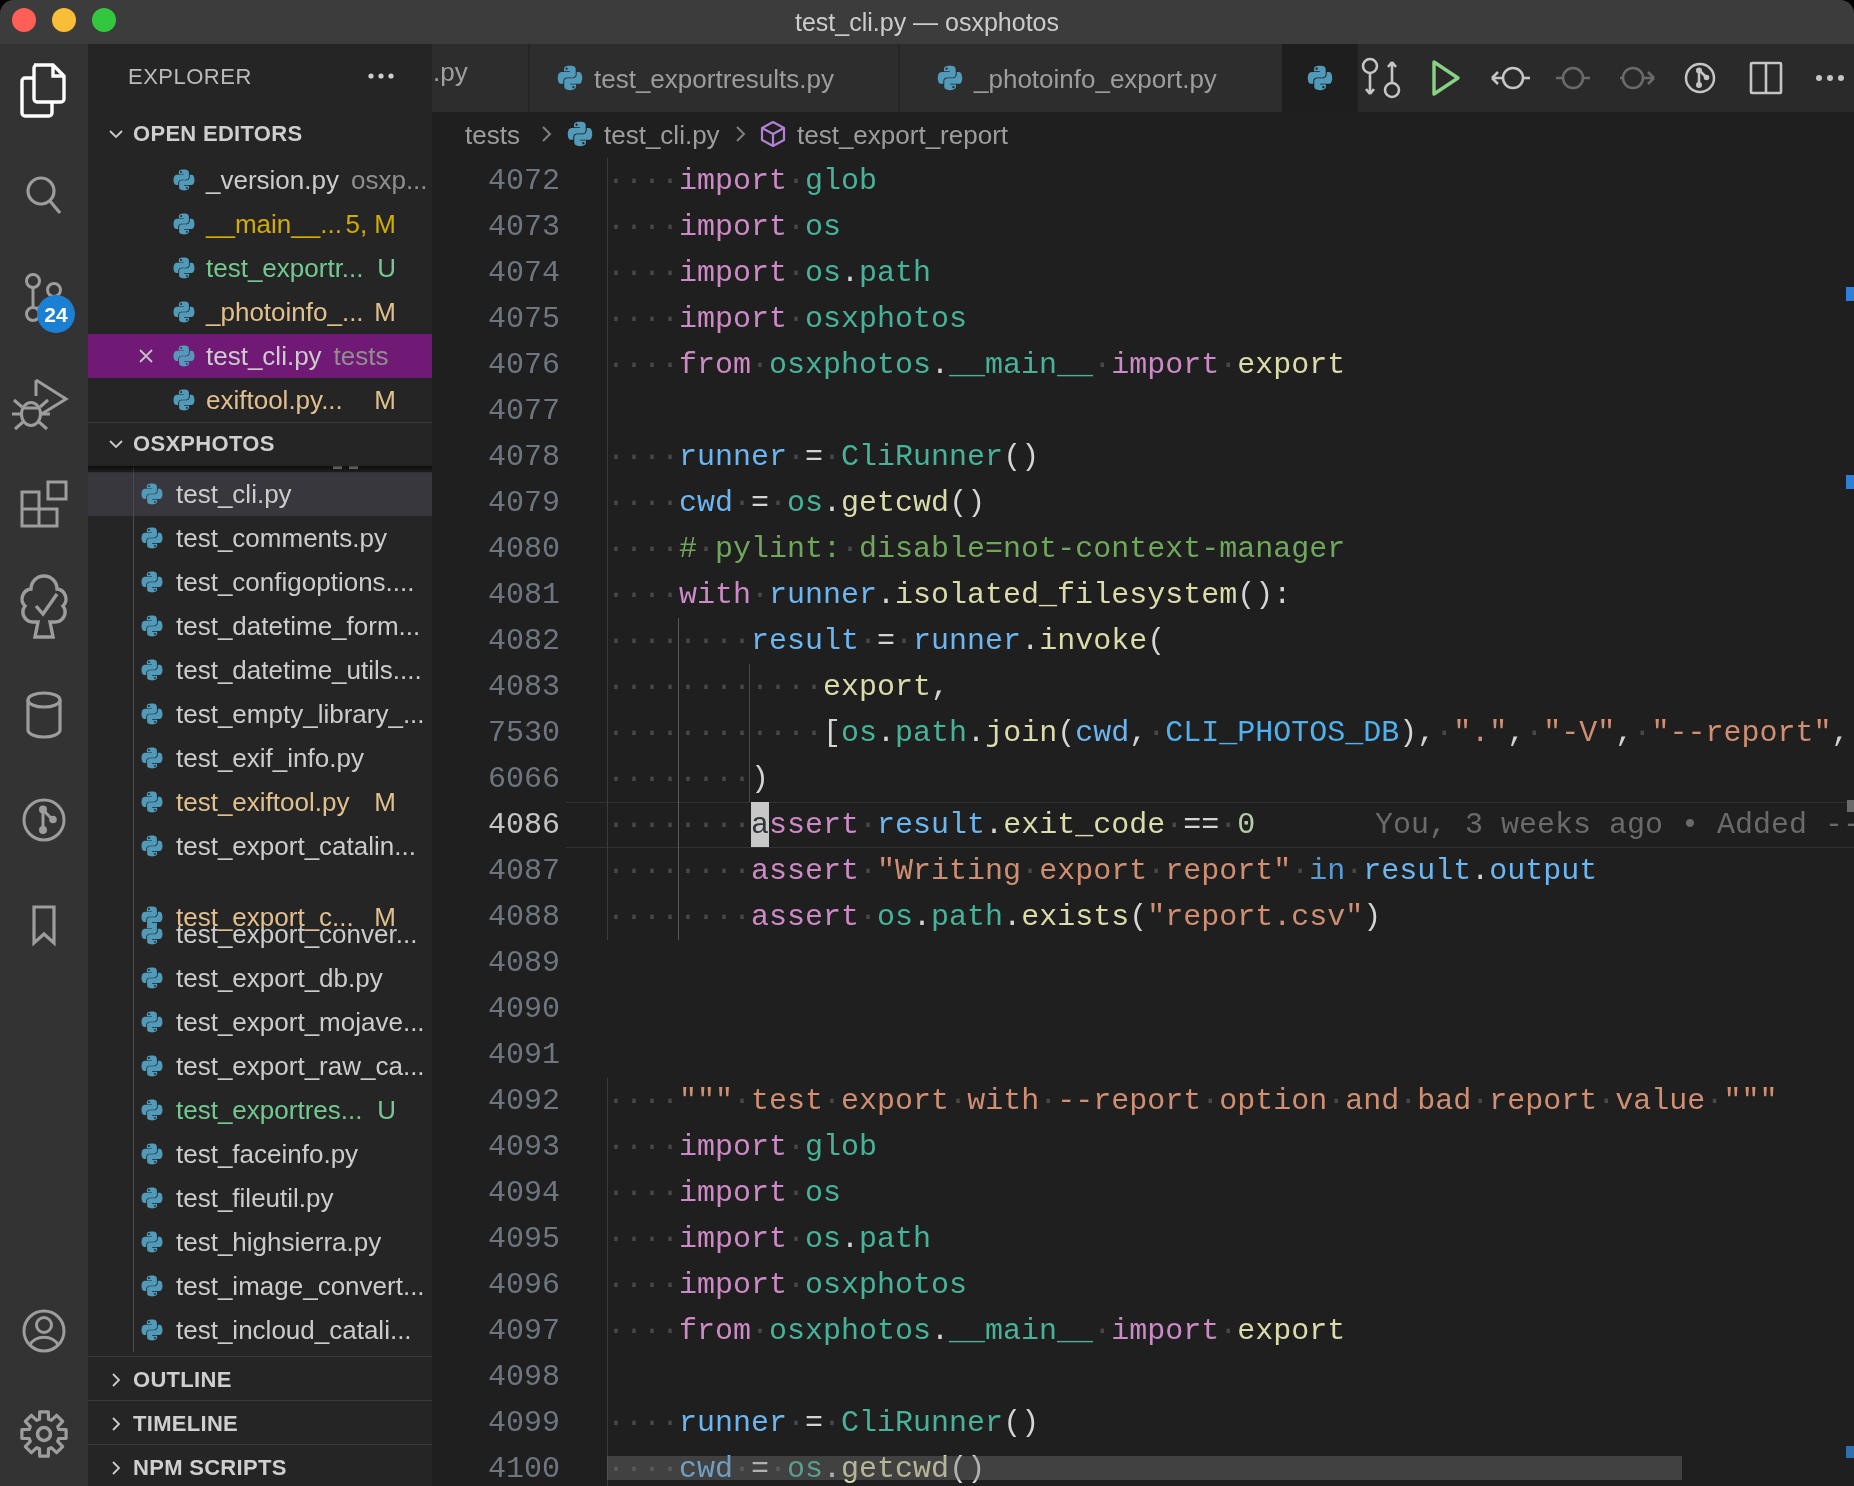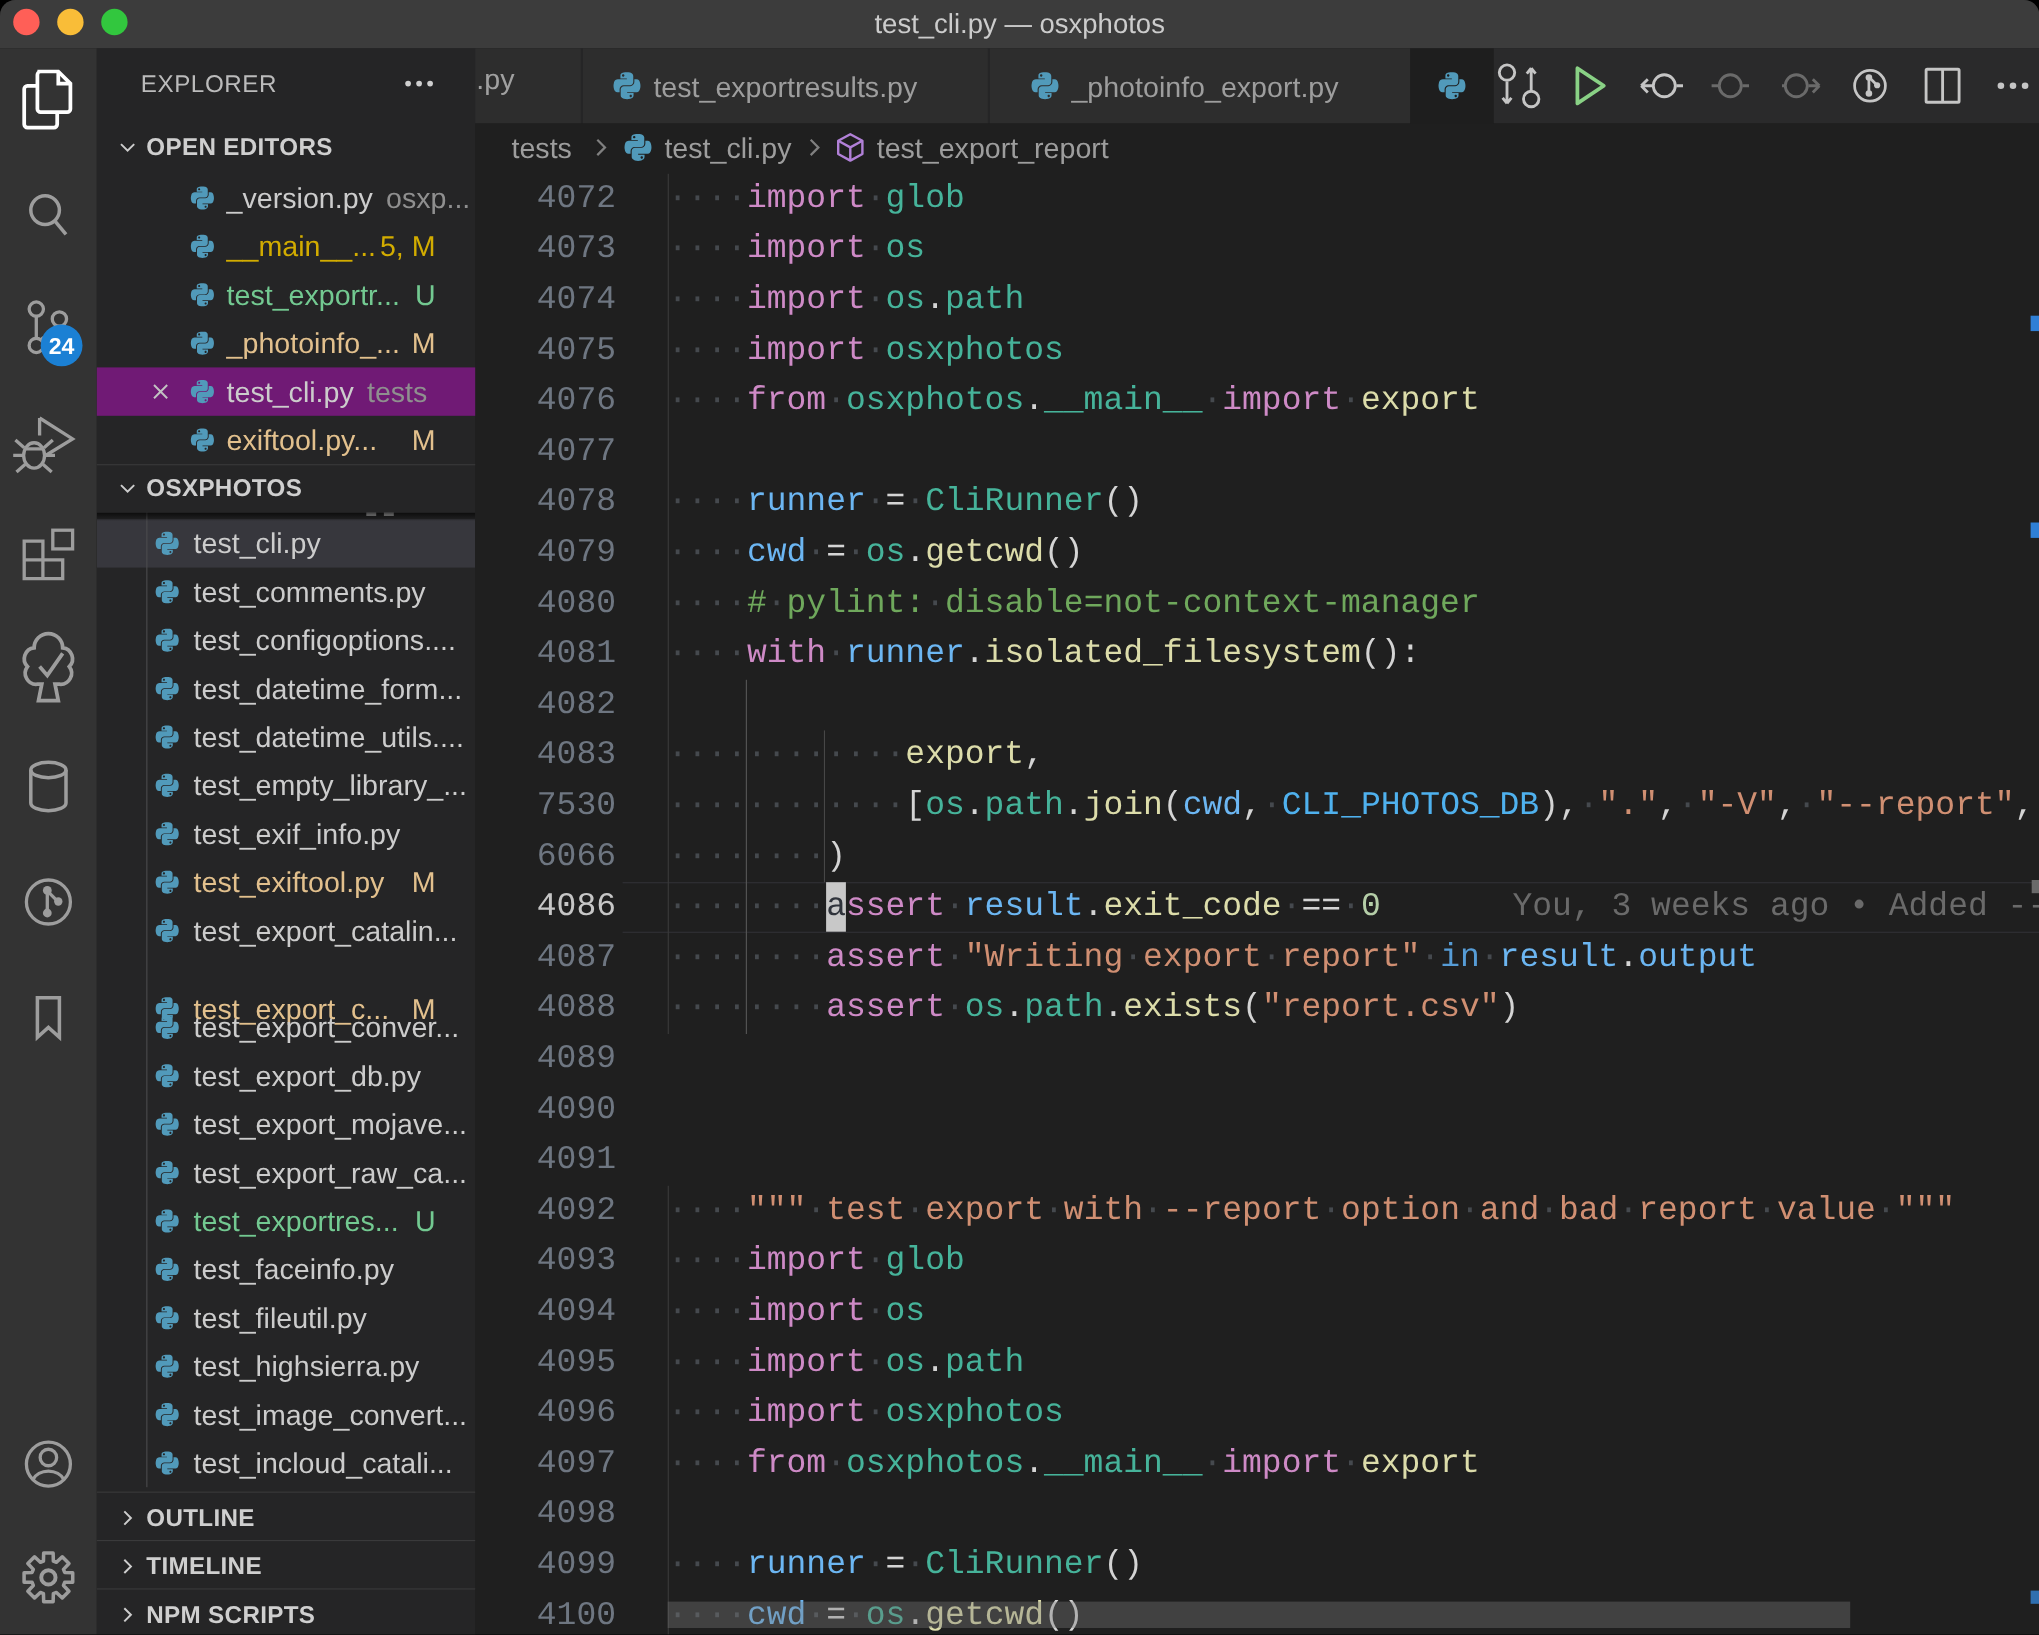--- a/index.html
+++ b/index.html
@@ -398,20 +398,21 @@
 <div class="cl" style="top:388px"></div>
 <div class="ln gut" style="top:434px">4078</div>
 <div class="cl" style="top:434px"><i>····</i><s class="v">runner</s><i>·</i><s class="w">=</s><i>·</i><s class="t">CliRunner</s><s class="w">()</s></div>
 <div class="ln gut" style="top:480px">4079</div>
 <div class="cl" style="top:480px"><i>····</i><s class="v">cwd</s><i>·</i><s class="w">=</s><i>·</i><s class="t">os</s><s class="w">.</s><s class="f">getcwd</s><s class="w">()</s></div>
 <div class="ln gut" style="top:526px">4080</div>
 <div class="cl" style="top:526px"><i>····</i><s class="m">#</s><i>·</i><s class="m">pylint:</s><i>·</i><s class="m">disable=not-context-manager</s></div>
 <div class="ln gut" style="top:572px">4081</div>
 <div class="cl" style="top:572px"><i>····</i><s class="k">with</s><i>·</i><s class="v">runner</s><s class="w">.</s><s class="f">isolated_filesystem</s><s class="w">():</s></div>
 <div class="ln gut" style="top:618px">4082</div>
+<div class="cl" style="top:618px"><i>········</i><s class="v">result</s><i>·</i><s class="w">=</s><i>·</i><s class="v">runner</s><s class="w">.</s><s class="f">invoke</s><s class="w">(</s></div>
 <div class="ln gut" style="top:664px">4083</div>
 <div class="cl" style="top:664px"><i>············</i><s class="f">export</s><s class="w">,</s></div>
 <div class="ln gut" style="top:710px">7530</div>
 <div class="cl" style="top:710px"><i>············</i><s class="w">[</s><s class="t">os</s><s class="w">.</s><s class="t">path</s><s class="w">.</s><s class="f">join</s><s class="w">(</s><s class="v">cwd</s><s class="w">,</s><i>·</i><s class="c">CLI_PHOTOS_DB</s><s class="w">),</s><i>·</i><s class="s">"."</s><s class="w">,</s><i>·</i><s class="s">"-V"</s><s class="w">,</s><i>·</i><s class="s">"--report"</s><s class="w">,</s><i>·</i></div>
 <div class="ln gut" style="top:756px">6066</div>
 <div class="cl" style="top:756px"><i>········</i><s class="w">)</s></div>
 <div class="ln gutA" style="top:802px">4086</div>
 <div class="cl" style="top:802px"><i>········</i><s class="cur">a</s><s class="k">ssert</s><i>·</i><s class="v">result</s><s class="w">.</s><s class="f">exit_code</s><i>·</i><s class="w">==</s><i>·</i><s class="n">0</s></div>
 <div class="ln gut" style="top:848px">4087</div>
 <div class="cl" style="top:848px"><i>········</i><s class="k">assert</s><i>·</i><s class="s">"Writing</s><i>·</i><s class="s">export</s><i>·</i><s class="s">report"</s><i>·</i><s class="b">in</s><i>·</i><s class="v">result</s><s class="w">.</s><s class="v">output</s></div>

